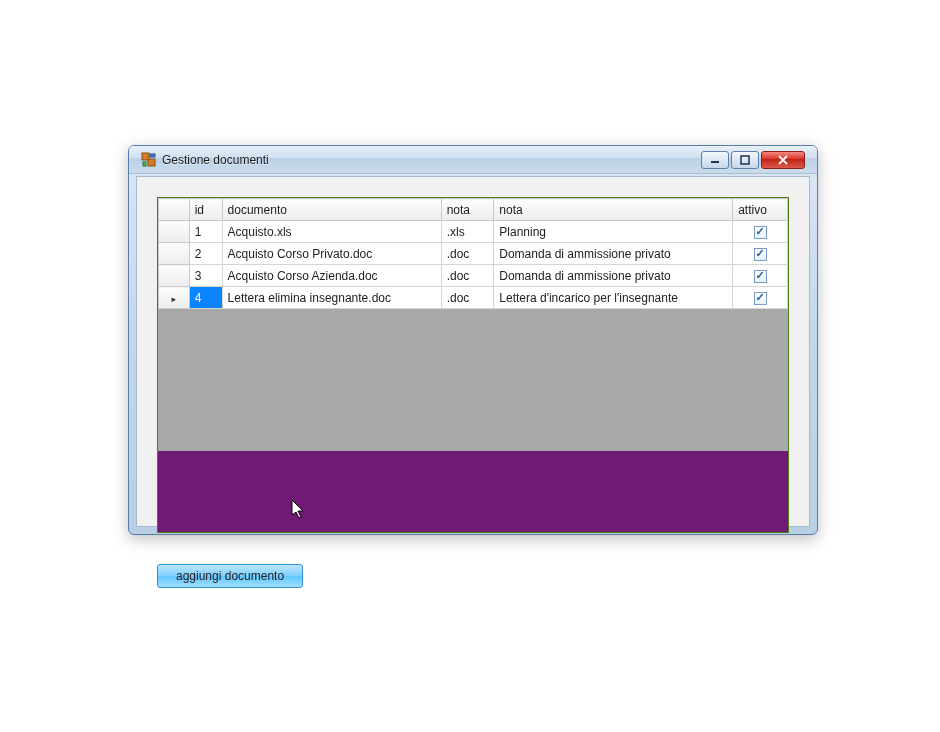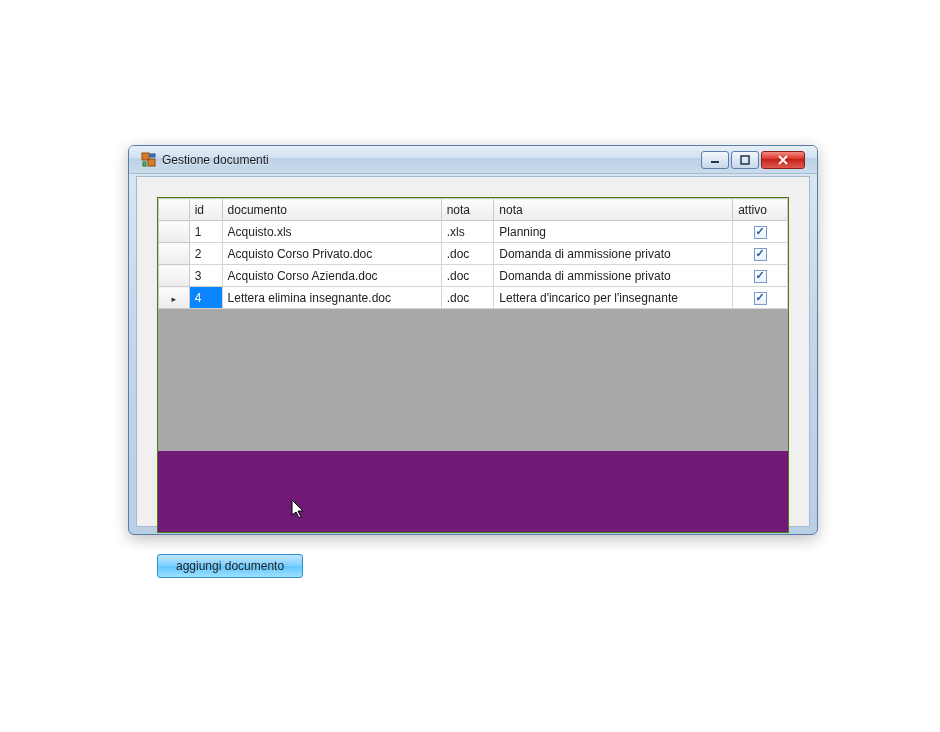--- a/index.html
+++ b/index.html
@@ -143,21 +143,21 @@
     color: #2b5fa5;
     font-weight: bold;
   }
   .grid-empty {
     height: 142px;
     background: #a8a8a8;
   }
   .button-row {
     display: flex;
     align-items: center;
-    margin-top: 21px;
+    margin-top: 31px;
     gap: 12px;
   }
   .btn {
     height: 24px;
     padding: 0 18px;
     border: 1px solid #8a8a8a;
     border-radius: 3px;
     background: linear-gradient(to bottom,#fdfdfd,#e4e4e4);
     font-size: 12px;
     color: #222;

